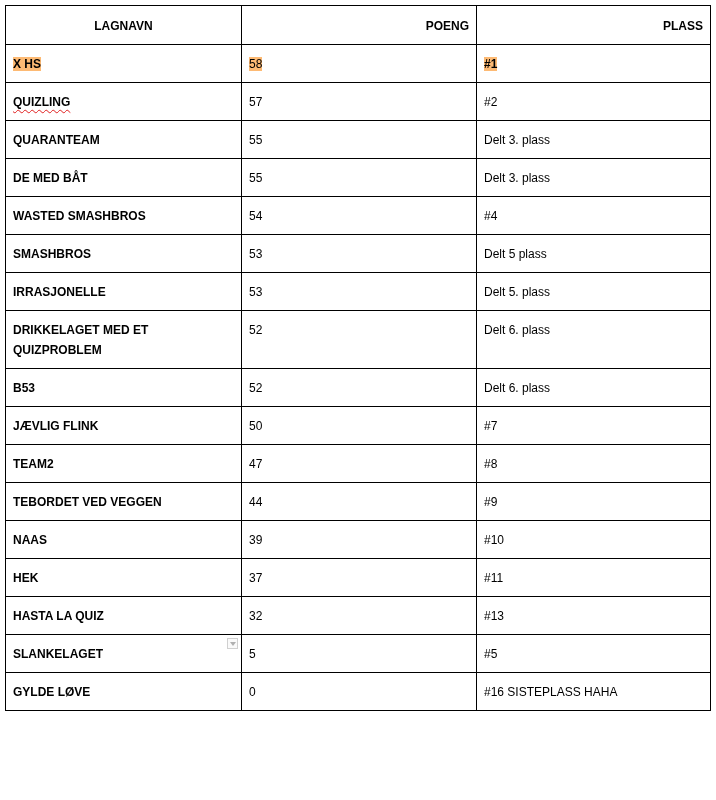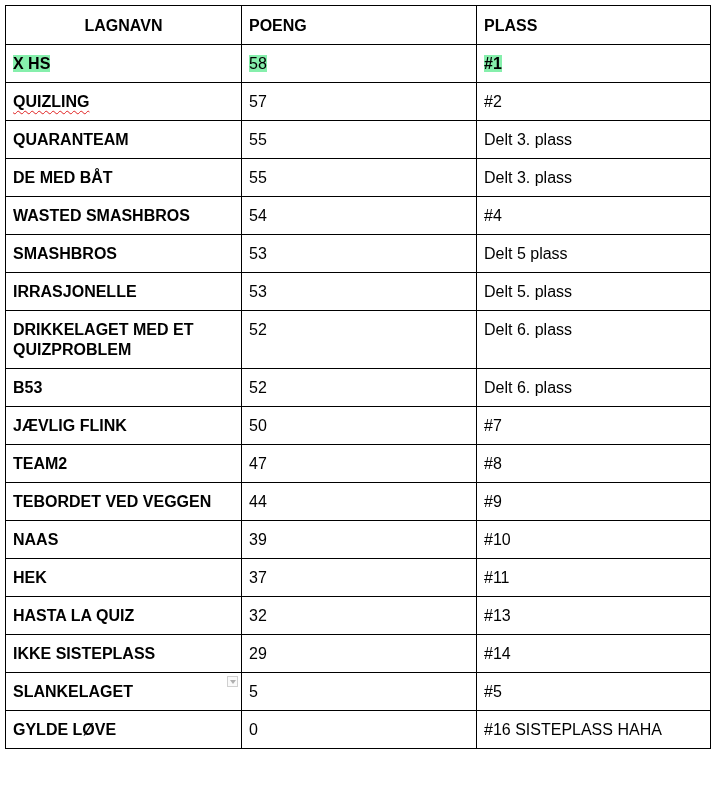--- a/index.html
+++ b/index.html
@@ -1,25 +1,25 @@
 <!DOCTYPE html>
 <html><head>
 <meta charset="utf-8">
 <style>
   html, body { margin:0; padding:0; background:#ffffff; }
   body { width:716px; height:800px; position:relative; overflow:hidden; font-family:"Liberation Sans", sans-serif; }
   table { position:absolute; left:5px; top:5px; border-collapse:collapse; table-layout:fixed; width:705px; }
   col.c1 { width:236px; } col.c2 { width:235px; } col.c3 { width:234px; }
-  td, th { border:1px solid #000; font-size:16px; color:#000; vertical-align:top; padding:0 7px; line-height:20px; }
-  th { font-weight:bold; height:37px; text-align:left; vertical-align:middle; padding-top:1px; }
+  td, th { border:1px solid #000; font-size:12px; color:#000; vertical-align:top; padding:0 7px; line-height:20px; }
+  th { font-weight:bold; height:37px; text-align:right; vertical-align:middle; padding-top:1px; }
   th.center { text-align:center; }
   td { height:37px; padding-top:9px; padding-bottom:8px; box-sizing:border-box; }
   tr.tall td { height:57px;margin-top:32px; }
   td.name { font-weight:bold; position:relative; }
-  .hl { background:#86efac; }
+  .hl { background:#fdba74; }
   .squiggle { text-decoration:underline wavy #e02020; text-decoration-thickness:1px; text-underline-offset:3px; }
   .dd { position:absolute; right:3px; top:3px; width:11px; height:11px; border:1px solid #d0d0d0; background:#fafafa; box-sizing:border-box; }
   .dd::after { content:""; position:absolute; left:2px; top:3px; border-left:3px solid transparent; border-right:3px solid transparent; border-top:4px solid #b0b0b0; }
 </style>
 </head>
 <body>
 
 <table>
   <colgroup>
       <col class="c1">
@@ -101,25 +101,20 @@
     <td class="name">HEK</td>
     <td>37</td>
     <td>#11</td>
   </tr>
   <tr>
     <td class="name">HASTA LA QUIZ</td>
     <td>32</td>
     <td>#13</td>
   </tr>
   <tr>
-    <td class="name">IKKE SISTEPLASS</td>
-    <td>29</td>
-    <td>#14</td>
-  </tr>
-  <tr>
     <td class="name"><span>SLANKELAGET</span><span class="dd"></span></td>
     <td>5</td>
     <td>#5</td>
   </tr>
   <tr>
     <td class="name">GYLDE LØVE</td>
     <td>0</td>
     <td>#16 SISTEPLASS HAHA</td>
   </tr>
 </tbody>

